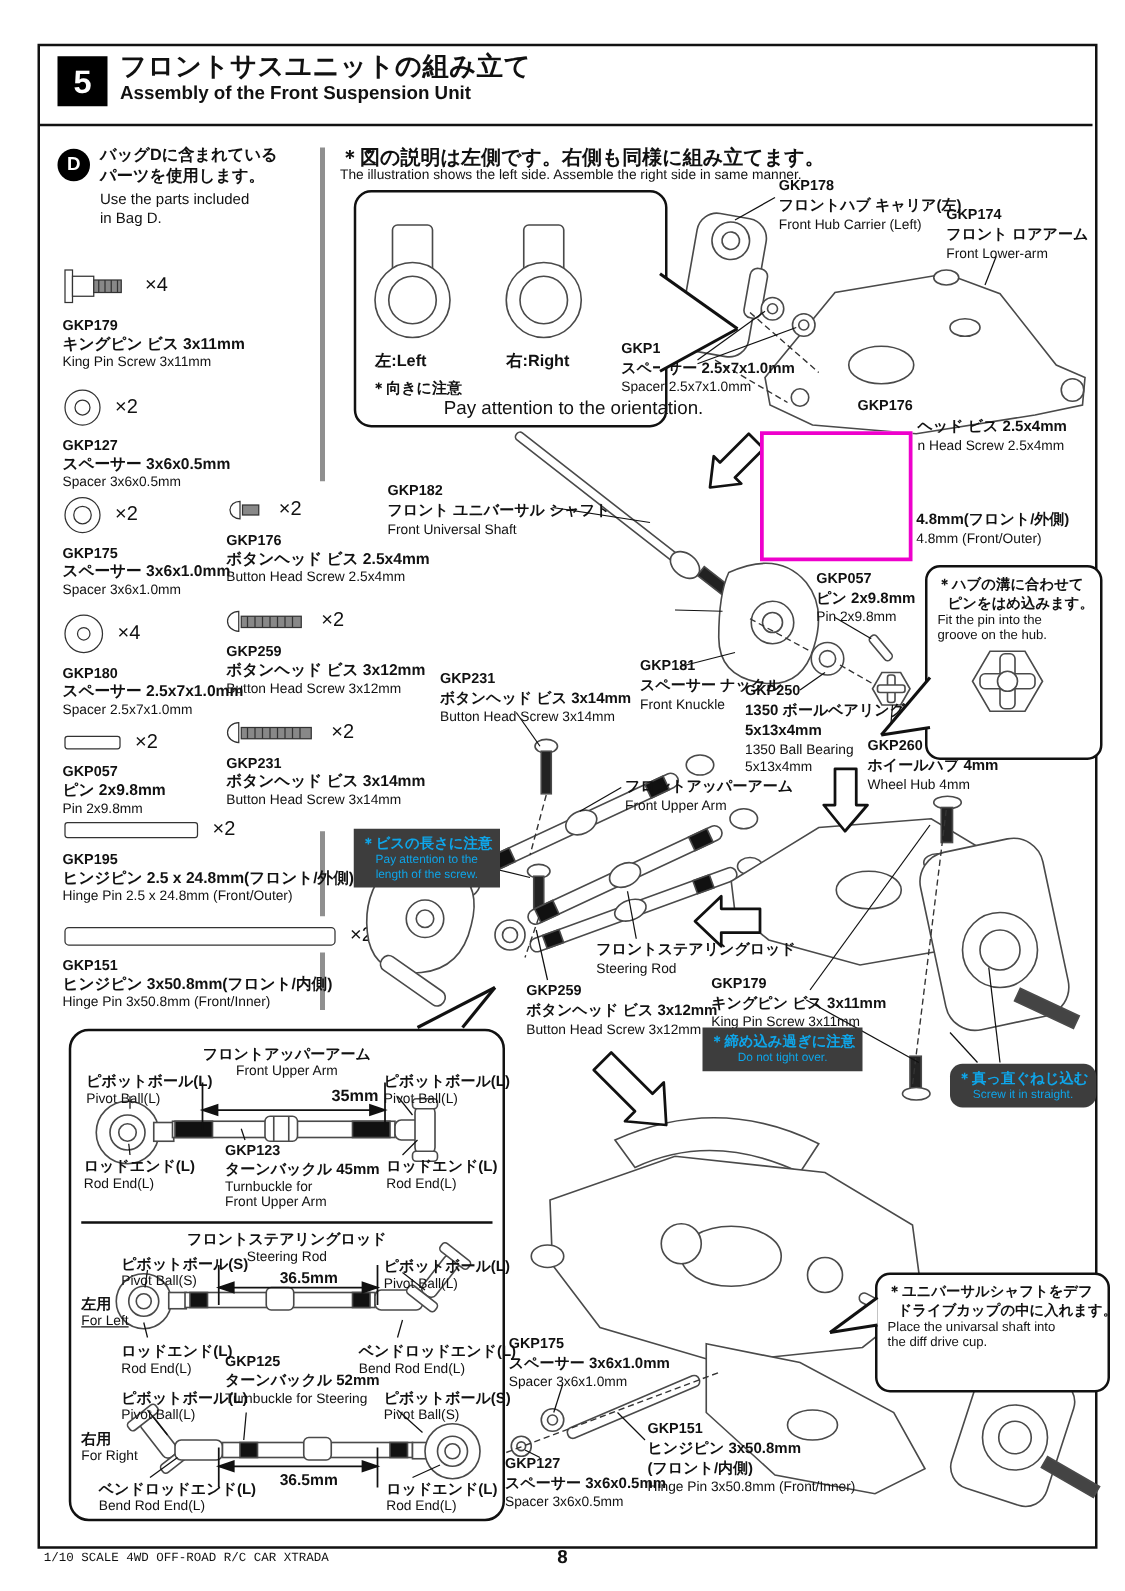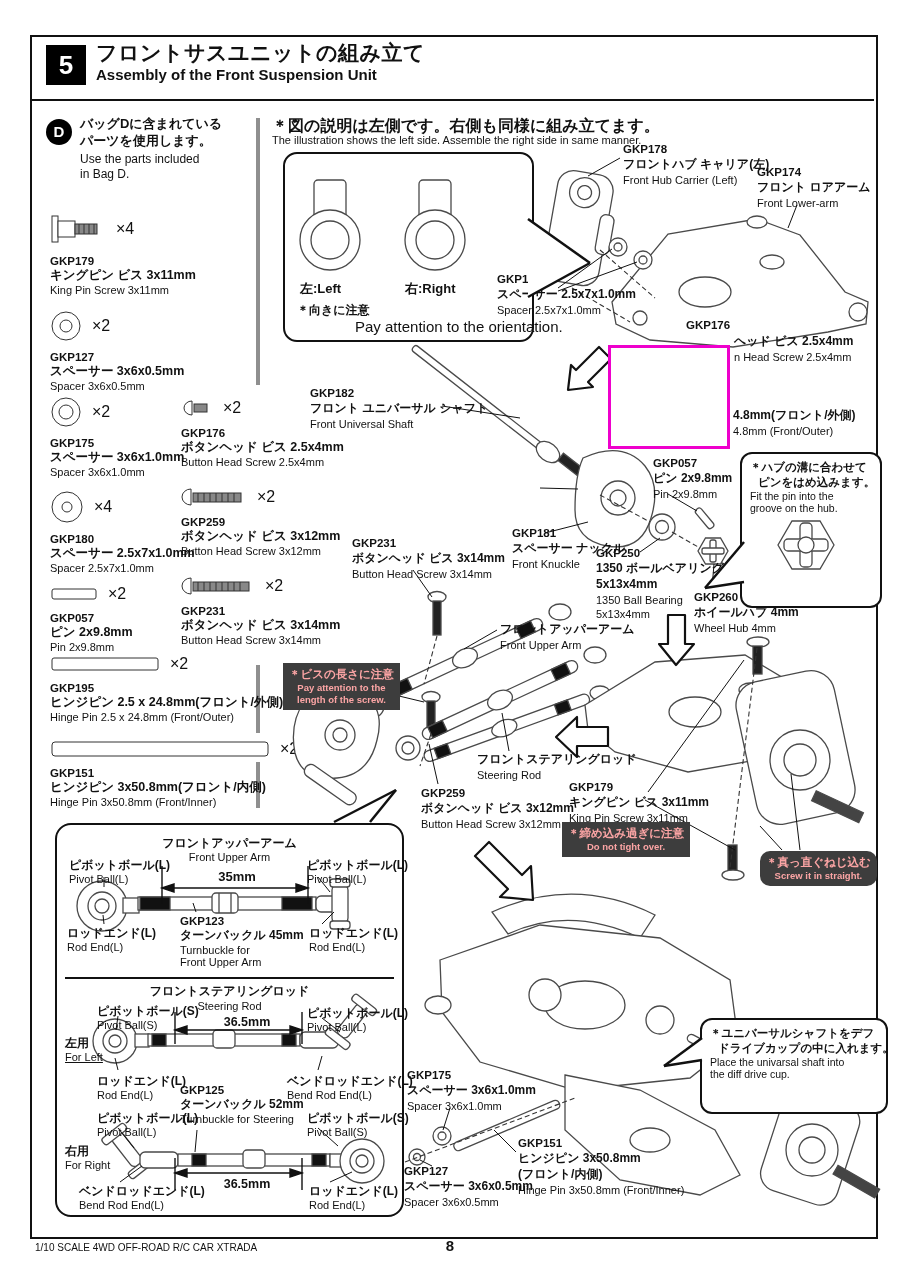--- a/index.html
+++ b/index.html
@@ -20,35 +20,35 @@
   .part{white-space:nowrap;}
   .prow{display:flex;align-items:center;gap:10px;}
   .qty{font-size:16px;}
   .pid{font-weight:700;font-size:11.5px;margin-top:9px;}
   .pjp{font-weight:700;font-size:12.5px;}
   .pen{font-size:11px;}
   .lbl{white-space:nowrap;line-height:1.32;z-index:4;}
   .lbl .id{font-weight:700;font-size:11.5px;}
   .lbl .jp{font-weight:700;font-size:12px;}
   .lbl .en{font-size:11px;}
-  .darknote{background:#3d3d3d;color:#fca5a5;text-align:center;padding:4px 6px;z-index:5;}
+  .darknote{background:#3d3d3d;color:#0ea5e9;text-align:center;padding:4px 6px;z-index:5;}
   .darknote .djp{font-weight:700;font-size:11.5px;white-space:nowrap;}
-  .darknote .den{font-size:9.5px;line-height:1.25;white-space:nowrap;font-weight:bold;}
+  .darknote .den{font-size:9.5px;line-height:1.25;white-space:nowrap;}
   .balloon{background:#fff;border:2.5px solid #111;border-radius:12px;padding:6px 8px;z-index:5;}
   .balloon .bjp{font-weight:700;font-size:11.5px;white-space:nowrap;}
   .balloon .ben{font-size:10.5px;white-space:nowrap;}
   #orientbox{left:283px;top:152px;width:247px;height:186px;border:2.5px solid #111;border-radius:14px;z-index:3;}
   #detailbox{left:55px;top:823px;width:345px;height:390px;border:2.5px solid #111;border-radius:16px;z-index:3;}
   .db{position:absolute;white-space:nowrap;}
   .db-jp{font-weight:700;font-size:12px;}
   .db-en{font-size:11px;}
   .db-center{left:0;width:100%;text-align:center;}
   .dim{font-weight:700;font-size:13px;}
   #pinkbox{left:608px;top:345px;width:116px;height:98px;background:#fff;z-index:7;}
-  #footer-left{left:35px;top:1242px;font-size:10px;}
+  #footer-left{left:35px;top:1242px;font-size:10px;font-family:Liberation Mono, monospace;}
   #footer-page{left:420px;top:1237px;width:60px;text-align:center;font-size:15px;font-weight:700;}
   svg{display:block;}
   .tail{z-index:6;}
 </style>
 </head>
 <body>
 
 <div id="page">
 
   <div class="abs" id="border"></div>
@@ -649,21 +649,21 @@
   <div class="abs" id="pinkbox" style="border:3px solid #ee00cc;"></div>
 
   <div class="abs" id="detailbox">
 
     <div class="db db-center db-jp" style="top:10px;">フロントアッパーアーム</div>
     <div class="db db-center db-en" style="top:26px;">Front Upper Arm</div>
     <div class="db db-jp" style="left:12px;top:32px;">ピボットボール(L)</div>
     <div class="db db-en" style="left:12px;top:48px;">Pivot Ball(L)</div>
     <div class="db db-jp" style="left:250px;top:32px;">ピボットボール(L)</div>
     <div class="db db-en" style="left:250px;top:48px;">Pivot Ball(L)</div>
-    <div class="db dim" style="left:105px;top:44px;width:150px;text-align:center;">35mm</div>
+    <div class="db dim" style="left:105px;top:44px;width:150px;text-align:center;padding-left:47px;">35mm</div>
     <div class="db db-jp" style="left:10px;top:100px;">ロッドエンド(L)</div>
     <div class="db db-en" style="left:10px;top:116px;">Rod End(L)</div>
     <div class="db db-jp" style="left:252px;top:100px;">ロッドエンド(L)</div>
     <div class="db db-en" style="left:252px;top:116px;">Rod End(L)</div>
     <div class="db" style="left:123px;top:90px;">
       <div class="db-jp" style="font-size:11.5px;">GKP123</div>
       <div class="db-jp">ターンバックル 45mm</div>
       <div class="db-en">Turnbuckle for</div>
       <div class="db-en">Front Upper Arm</div>
     </div>

